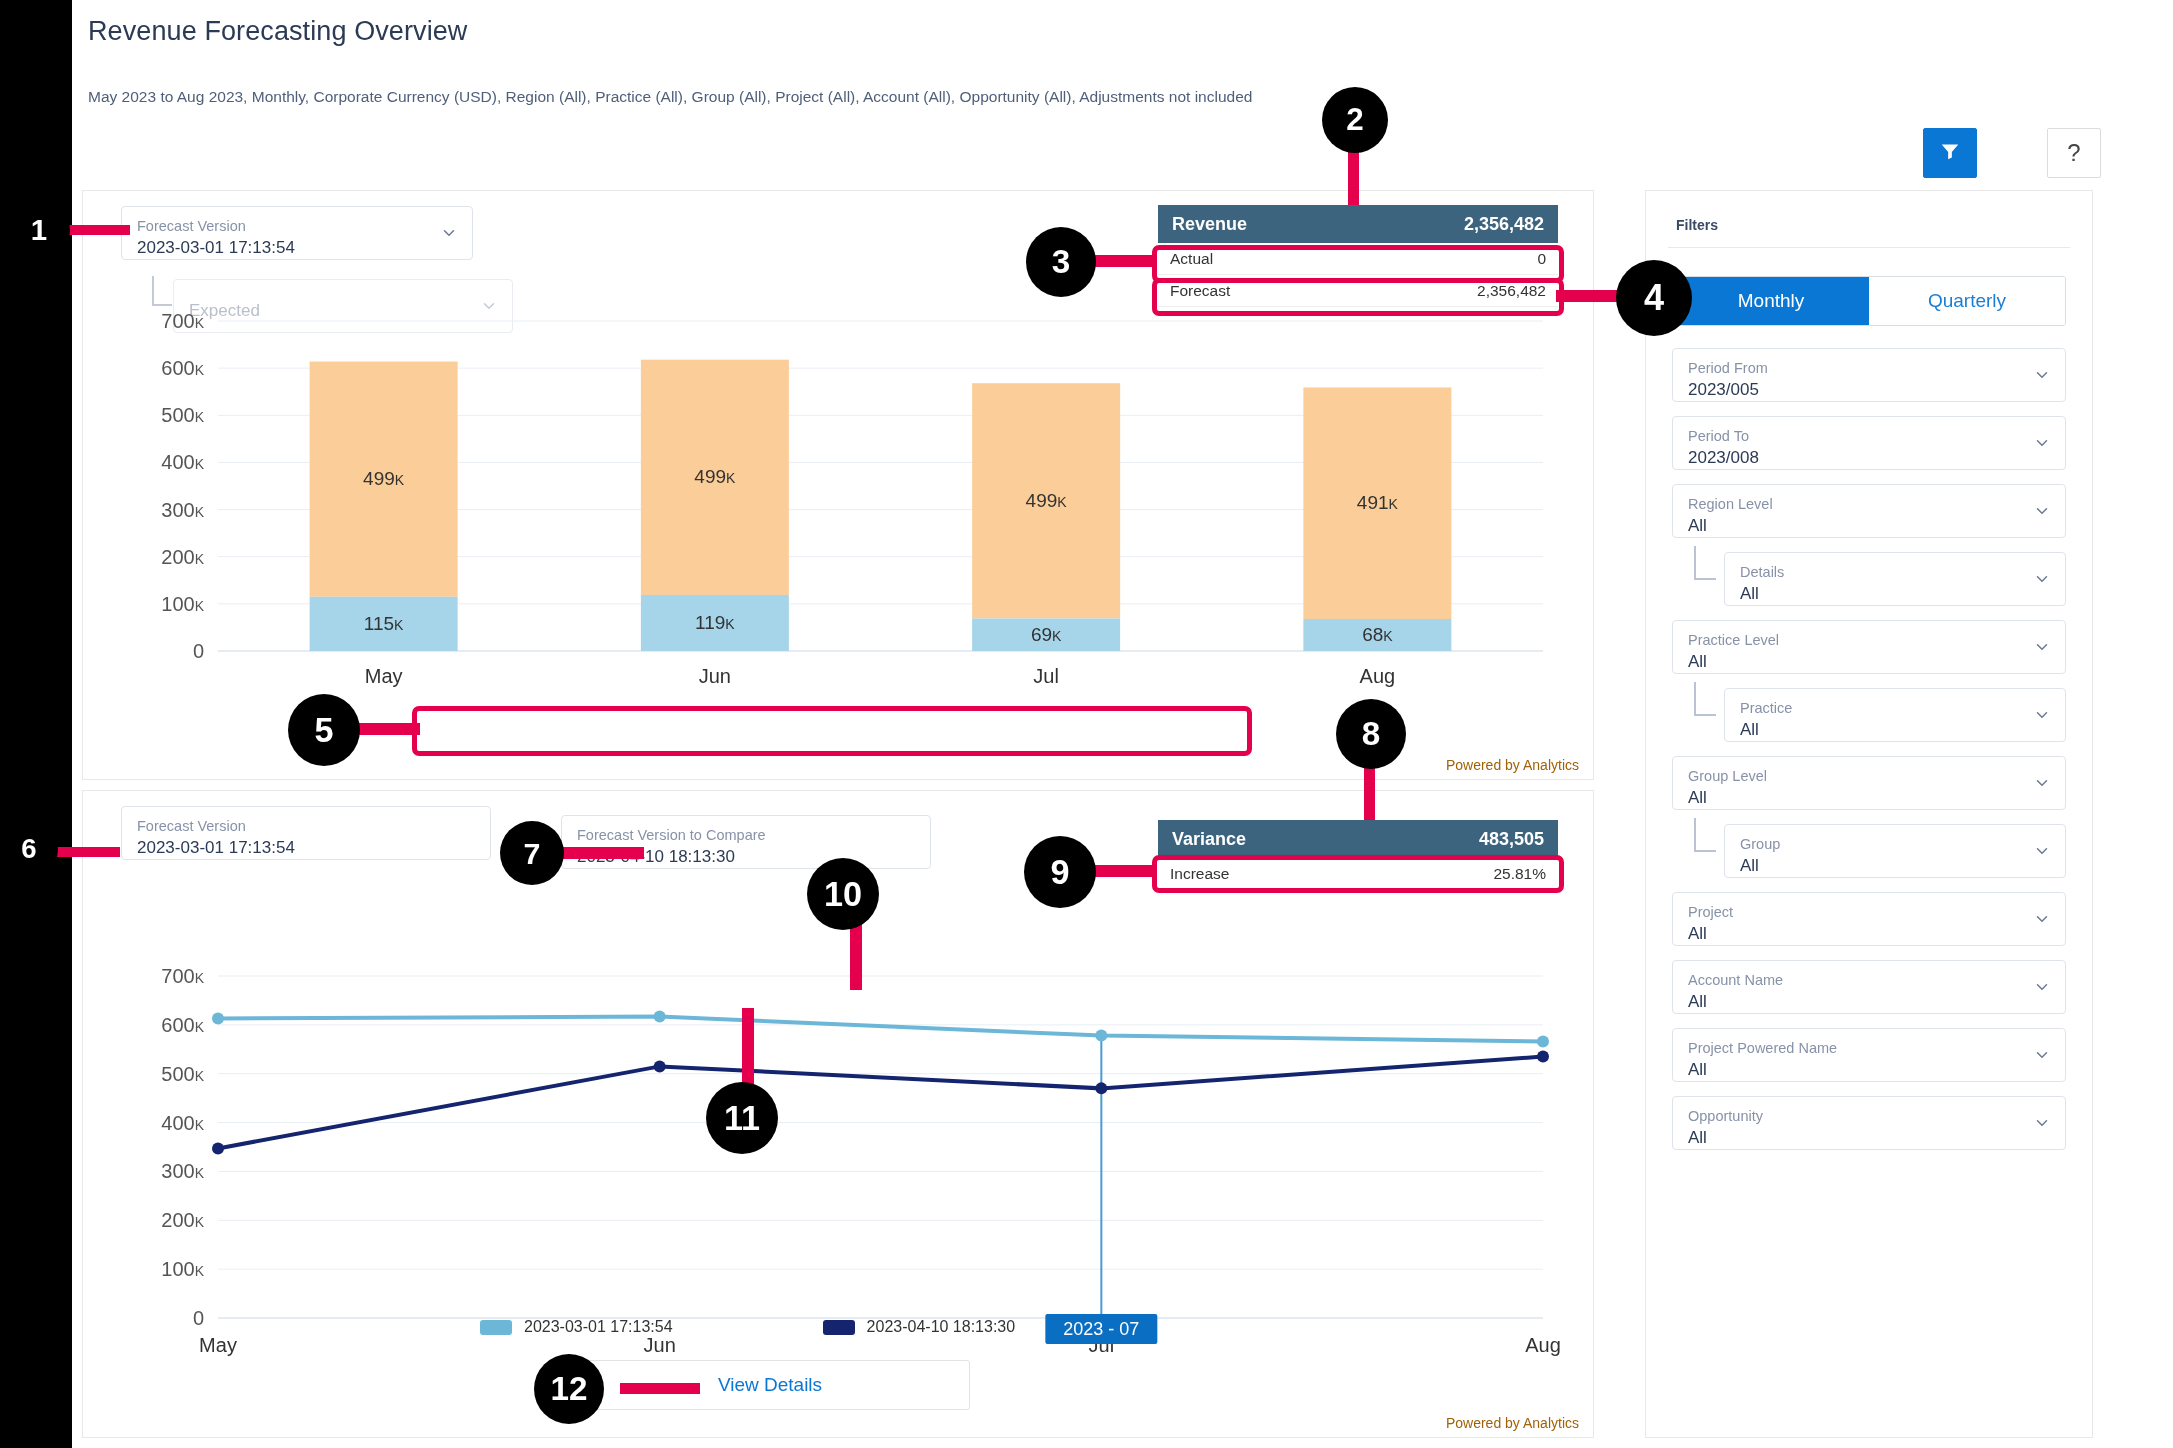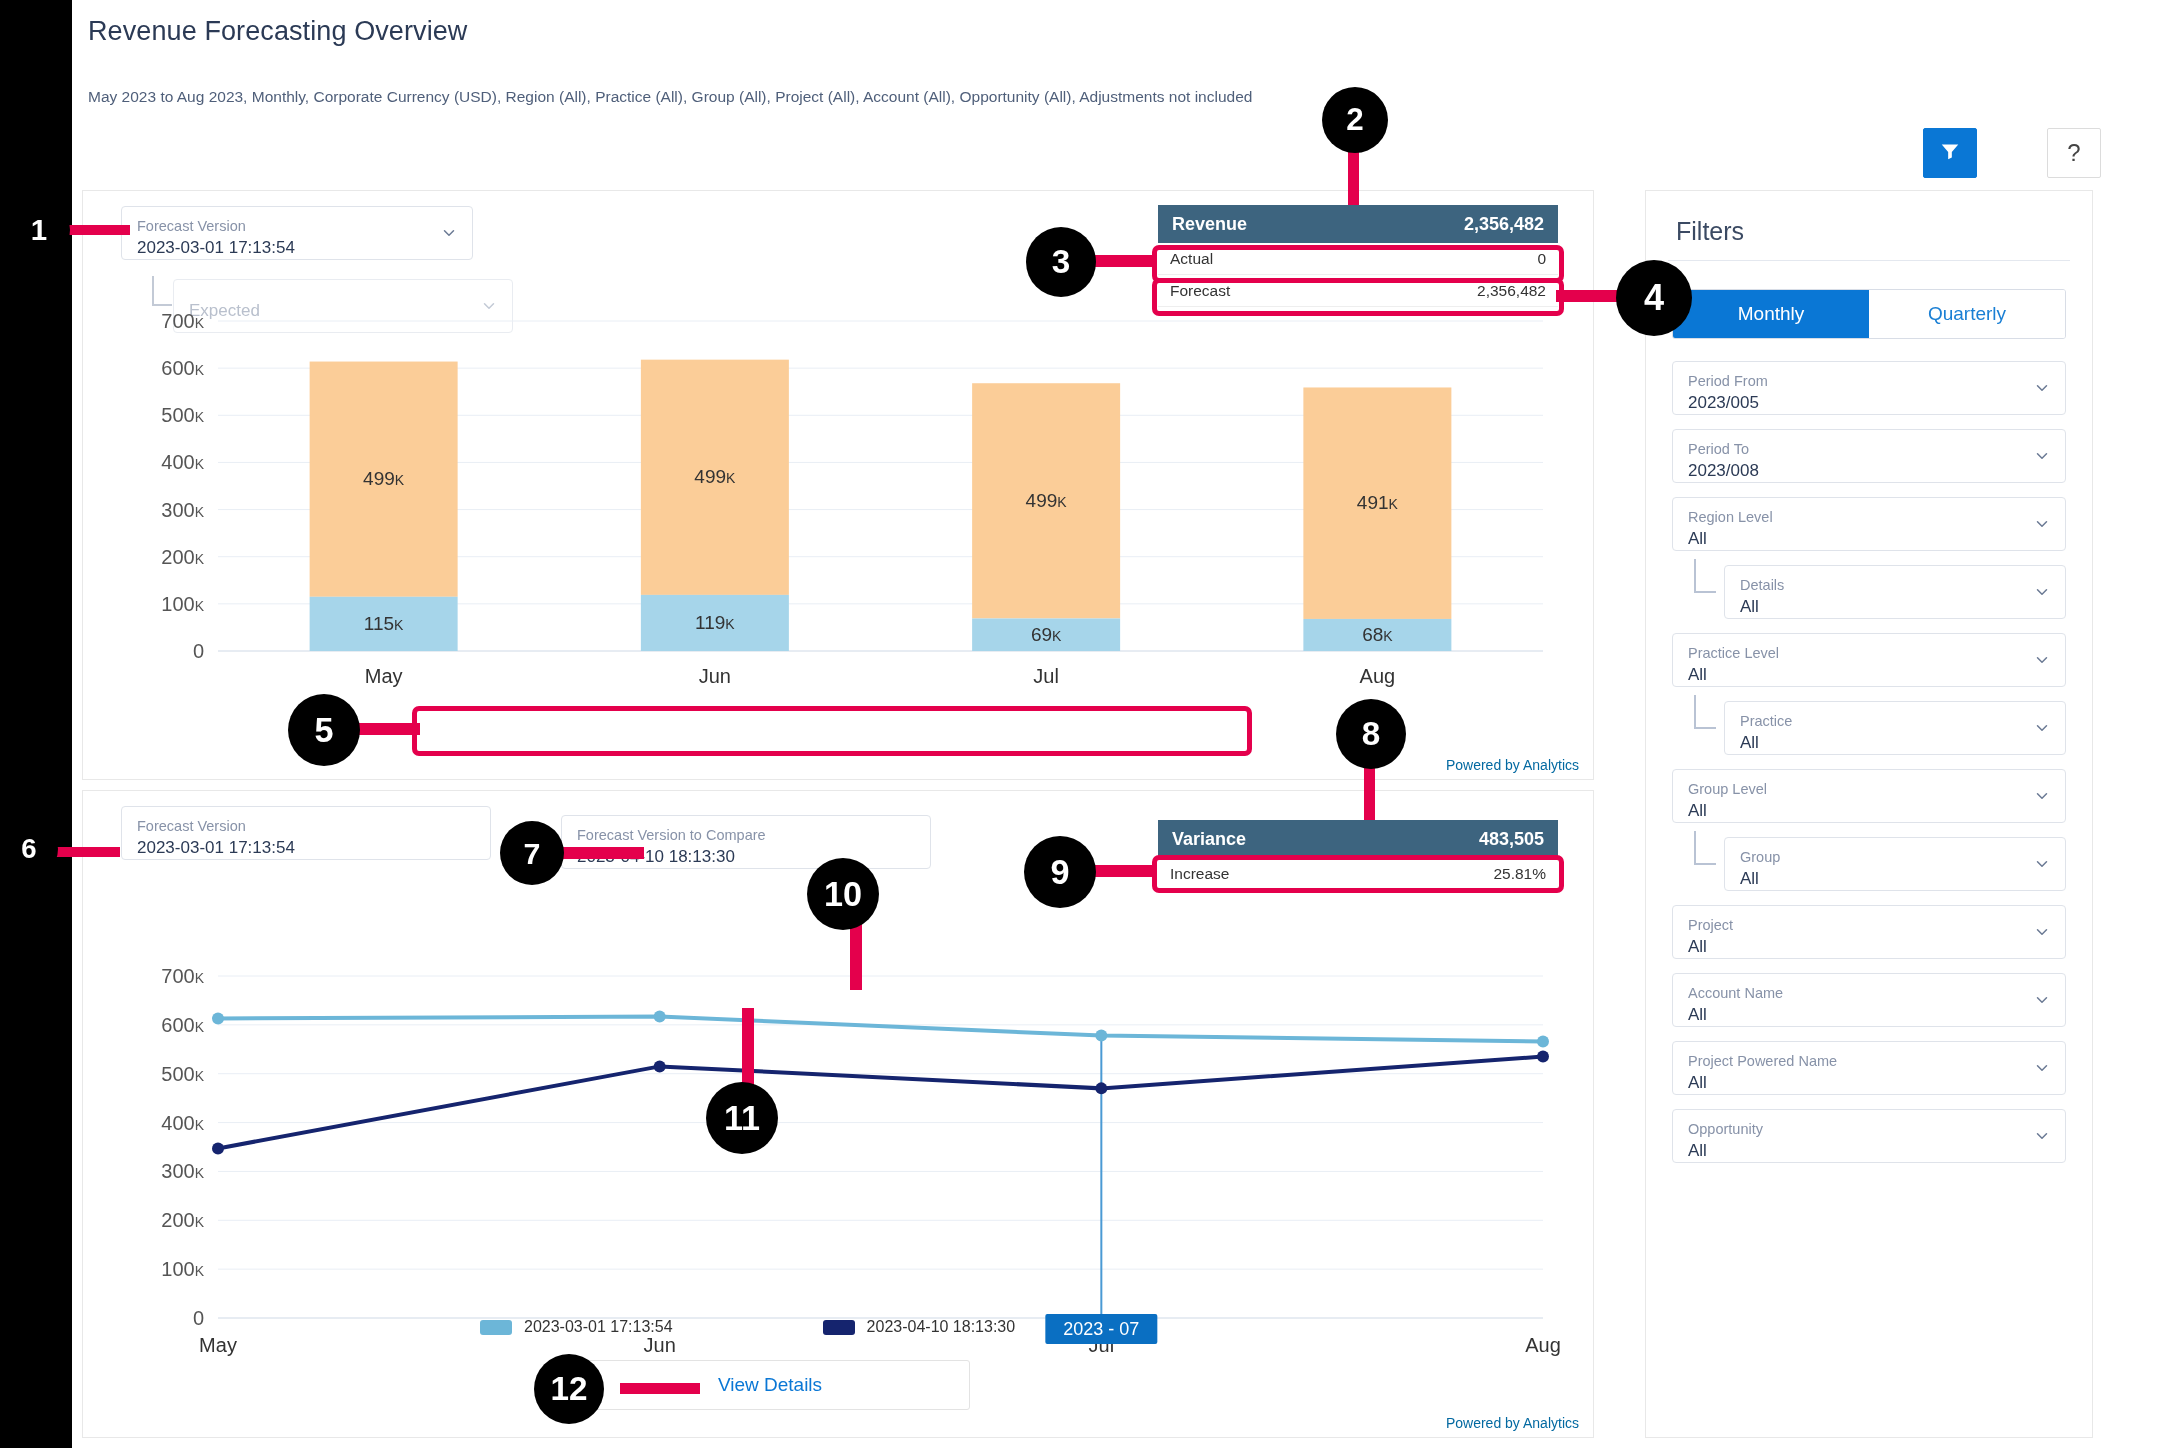--- a/index.html
+++ b/index.html
@@ -44,21 +44,21 @@
   
   .panel {
     position: absolute; background: #fff; border: 1px solid #e8e8e8;
   }
   #panel-top    { left: 82px;  top: 190px; width: 1512px; height: 590px; }
   #panel-bottom { left: 82px;  top: 790px; width: 1512px; height: 648px; }
   #panel-filters{ left: 1645px;top: 190px; width: 448px; height: 1248px; }
 
   .powered {
     position: absolute; right: 14px; bottom: 6px;
-    font-size: 14px; color: #0369a1;
+    font-size: 14px; color: #a16207;
   }
 
   
   .sel {
     position: relative; background: #fff; border: 1px solid #dfe3ea;
     border-radius: 4px; padding: 10px 42px 10px 15px; height: 54px;
   }
   .sel .lbl { font-size: 14.5px; color: #8792a8; line-height: 18px; }
   .sel .val { font-size: 17px; color: #2b3a55; line-height: 23px; margin-top: 1px; }
   .sel .chev {
@@ -119,21 +119,21 @@
   #line-legend .sw { width: 32px; height: 15px; border-radius: 3px; }
 
   .view-details {
     position: absolute; left: 570px; top: 1360px; width: 400px; height: 50px;
     background:#fff; border: 1px solid #e3e3e3; border-radius: 3px;
     display:flex; align-items:center; justify-content:center;
     color:#0a77d5; font-size: 19px; cursor: pointer;
   }
 
   
-  .filters-title { font-size: 25px; color: #3b4a63; padding: 26px 30px 14px 30px; }
+  .filters-title { font-size: 14px; color: #3b4a63; padding: 26px 30px 14px 30px; font-weight: bold; }
   .filters-sep { height:1px; background:#e4e8ef; margin: 0 22px; }
   .seg {
     display:flex; margin: 28px 26px 0 26px; border:1px solid #d8dde6; border-radius:3px;
     overflow:hidden;
   }
   .seg div {
     flex:1; text-align:center; padding: 13px 0; font-size: 19px; cursor:pointer;
   }
   .seg .on  { background:#0a77d5; color:#fff; }
   .seg .off { background:#fff; color:#1a7fd4; }

